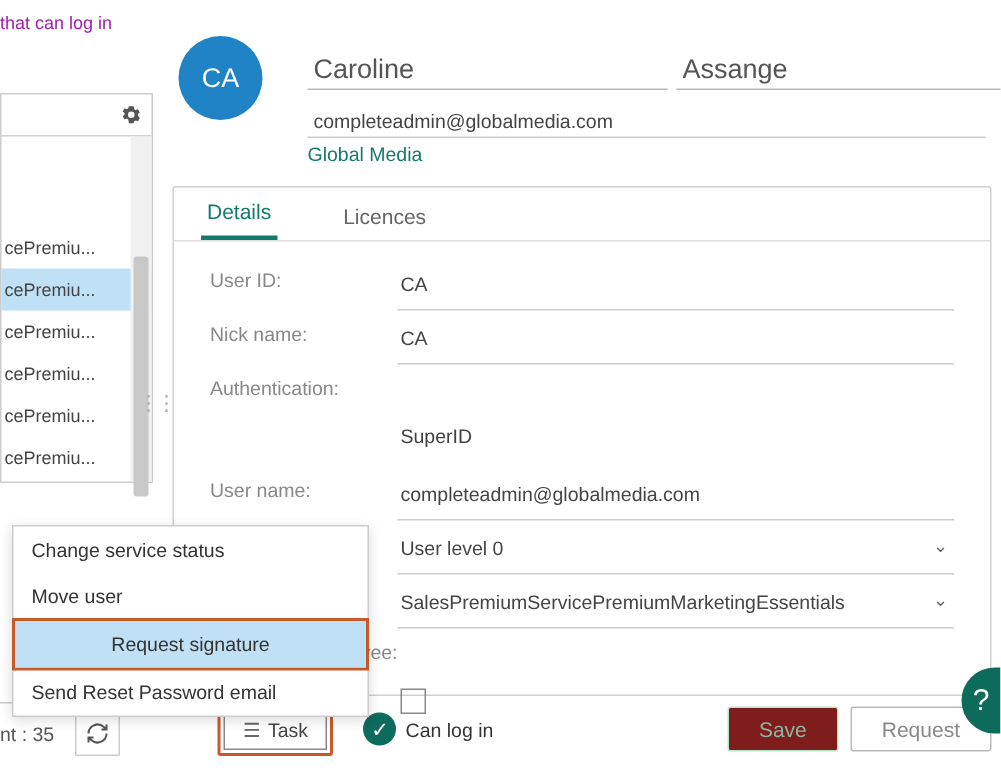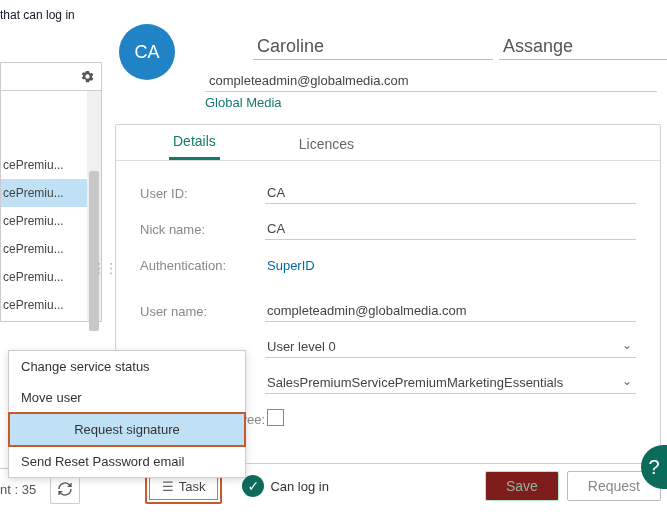--- a/index.html
+++ b/index.html
@@ -1,48 +1,48 @@
 <!DOCTYPE html>
 <html><head>
 <meta charset="utf-8">
 <style>
   * { box-sizing: border-box; margin: 0; padding: 0; font-family: "Segoe UI", Arial, sans-serif; }
   body { width: 667px; height: 516px; overflow: hidden; background: #fff; font-size: 13px; color: #333; position: relative; }
 
   
   .left-col { position: absolute; left: 0; top: 0; width: 102px; height: 516px; }
-  .left-header { font-size: 12px; color: #0f172a; padding: 8px 2px 0 0; white-space: nowrap; overflow: hidden; }
+  .left-header { font-size: 12px; color: #a21caf; padding: 8px 2px 0 0; white-space: nowrap; overflow: hidden; }
   .left-panel { border: 1px solid #ccc; margin-top: 40px; height: 260px; position: relative; background: #fff; }
   .gear-row { height: 28px; border-bottom: 1px solid #d0d0d0; display: flex; justify-content: flex-end; align-items: center; padding-right: 6px; }
   .list-rows { padding-top: 60px; }
   .row-item { height: 28px; font-size: 12px; color: #444; display: flex; align-items: center; padding-left: 2px; white-space: nowrap; overflow: hidden; }
   .row-item.sel { background: #bfe0f5; }
   .scrollbar { position: absolute; right: 0; top: 28px; bottom: 0; width: 14px; background: #f0f0f0; }
   .scroll-thumb { position: absolute; top: 80px; left: 2px; width: 10px; height: 160px; background: #c8c8c8; border-radius: 2px; }
   .dots-vertical { position: absolute; left: 92px; top: 260px; color: #b0b0b0; font-size: 14px; letter-spacing: -2px; }
 
   
   .main { position: absolute; left: 115px; top: 0; right: 0; bottom: 0; }
   .avatar { position: absolute; left: 4px; top: 24px; width: 56px; height: 56px; border-radius: 50%; background: #2083c5; color: #fff; display: flex; align-items: center; justify-content: center; font-size: 18px; }
   .name-row { position: absolute; left: 90px; top: 34px; right: 10px; display: flex; }
   .name-row input { border: none; border-bottom: 1px solid #bbb; font-size: 18px; color: #555; outline: none; padding: 2px 4px; background: transparent; }
-  .name-row .fn { flex: 1; margin-right: 6px; margin-left: 48px; }
+  .name-row .fn { flex: 1; margin-right: 6px; }
   .name-row .ln { flex: 1; }
   .email-row { position: absolute; left: 90px; top: 70px; right: 10px; border-bottom: 1px solid #ccc; padding: 3px 4px; font-size: 13px; color: #444; }
   .company-row { position: absolute; left: 90px; top: 95px; font-size: 13px; color: #147a6c; }
 
   .card { position: absolute; left: 0; top: 124px; right: 6px; bottom: 52px; border: 1px solid #d0d0d0; border-radius: 2px; }
   .tabs { display: flex; border-bottom: 1px solid #ddd; padding: 0 18px; height: 36px; align-items: flex-end; }
-  .tab { padding: 8px 4px; margin-right: 40px; font-size: 14px; color: #666; cursor: pointer; margin-left: 35px; }
+  .tab { padding: 8px 4px; margin-right: 40px; font-size: 14px; color: #666; cursor: pointer; }
   .tab.active { color: #147a6c; border-bottom: 3px solid #147a6c; font-weight: 500; }
   .form { padding: 18px 24px 6px 24px; }
-  .form-row { display: flex; align-items: center; margin-bottom: 8px; min-height: 28px; }
+  .form-row { display: flex; margin-bottom: 8px; min-height: 28px; }
   .form-row .lbl { width: 125px; color: #888; font-size: 13px; }
   .form-row .ufield { flex: 1; border-bottom: 1px solid #ccc; padding: 3px 2px; font-size: 13px; color: #444; position: relative; }
-  .form-row .static-val { flex: 1; padding: 3px 2px; font-size: 13px; color: #0369a1; }
+  .form-row .static-val { flex: 1; padding: 3px 2px; font-size: 13px; color: #404040; margin-top: 29px; }
   .chev { position: absolute; right: 4px; top: 2px; color: #666; font-size: 12px; }
   .gap { height: 10px; }
   .checkbox { width: 17px; height: 17px; border: 1px solid #888; display: inline-block; }
 
   
   .footer { position: absolute; left: 0; right: 6px; bottom: 12px; height: 36px; display: flex; align-items: center; }
   .task-btn { margin-left: 30px; border: 2px solid #c85a2a; padding: 2px; border-radius: 2px; }
   .task-inner { border: 1px solid #888; padding: 5px 12px; color: #444; font-size: 13px; display: flex; align-items: center; }
   .task-inner .ham { margin-right: 5px; color: #666; }
   .can-login { margin-left: 20px; display: flex; align-items: center; }

